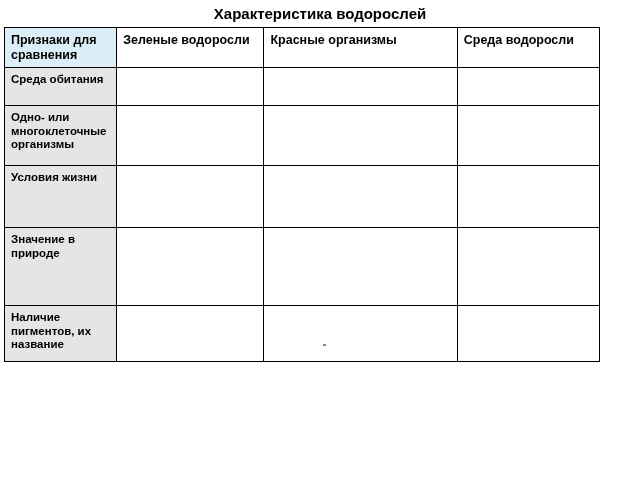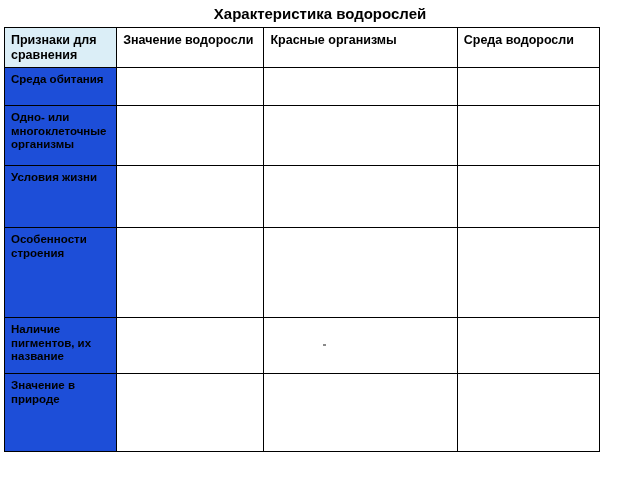--- a/index.html
+++ b/index.html
@@ -41,21 +41,21 @@
     vertical-align: top;
     padding: 5px 4px 4px 6px;
     font-size: 11.5px;
     font-weight: bold;
     color: #000000;
     line-height: 13.5px;
     background: #ffffff;
     word-wrap: break-word;
   }
   table.chars td.rowhead {
-    background: #1d4ed8;
+    background: #e5e5e5;
   }
   table.chars tr.header td {
     font-size: 12.5px;
     line-height: 15px;
     background: #ffffff;
   }
   table.chars tr.header td.rowhead {
     background: #dbeef7;
   }
   .col-a { width: 112px; }
@@ -81,21 +81,21 @@
   <table class="chars">
     <colgroup>
       <col class="col-a">
       <col class="col-b">
       <col class="col-c">
       <col class="col-d">
     </colgroup>
     <tbody>
       <tr class="header">
         <td class="rowhead">Признаки для сравнения</td>
-        <td>Значение водоросли</td>
+        <td>Зеленые водоросли</td>
         <td>Красные организмы</td>
         <td>Среда водоросли</td>
       </tr>
 
       <tr style="height:38px">
         <td class="rowhead">Среда обитания</td>
         <td></td>
         <td></td>
         <td></td>
       </tr>
@@ -107,36 +107,30 @@
         <td></td>
       </tr>
 
       <tr style="height:62px">
         <td class="rowhead">Условия жизни</td>
         <td></td>
         <td></td>
         <td></td>
       </tr>
 
-      <tr style="height:90px">
-        <td class="rowhead">Особенности строения</td>
+
+      <tr style="height:78px">
+        <td class="rowhead">Значение в природе</td>
         <td></td>
         <td></td>
         <td></td>
       </tr>
 
       <tr style="height:56px">
         <td class="rowhead">Наличие пигментов, их название</td>
-        <td></td>
-        <td></td>
-        <td></td>
-      </tr>
-
-      <tr style="height:78px">
-        <td class="rowhead">Значение в природе</td>
         <td></td>
         <td></td>
         <td></td>
       </tr>
     </tbody>
   </table>
 
   <div class="dot-mark"></div>
 
 </div>

